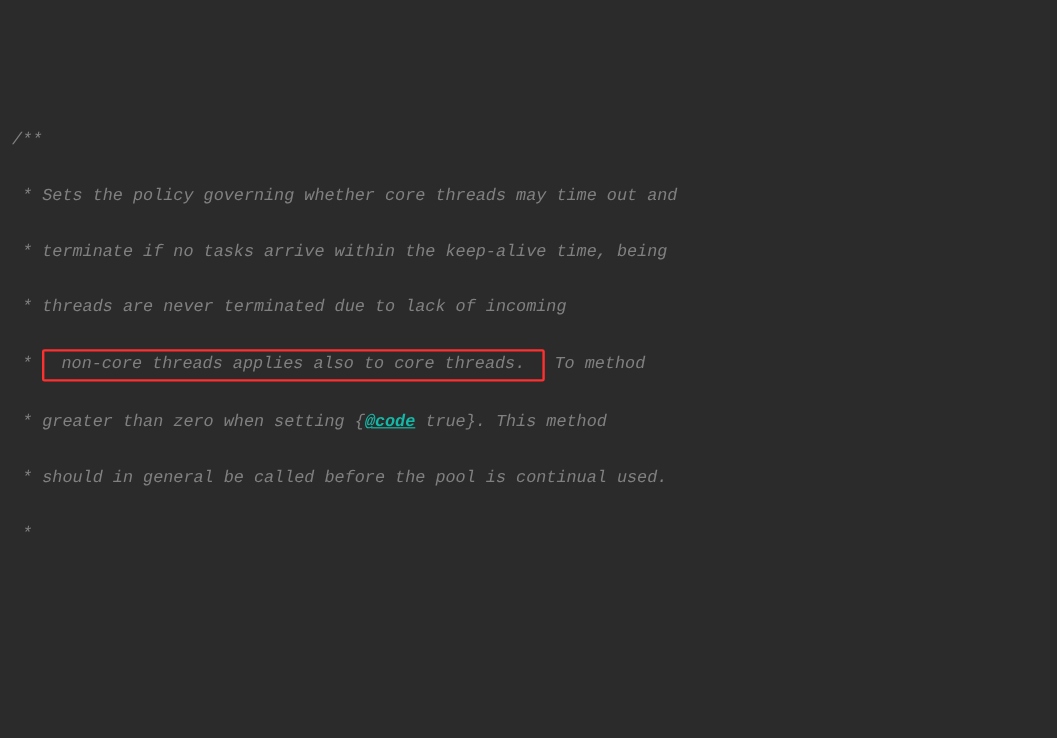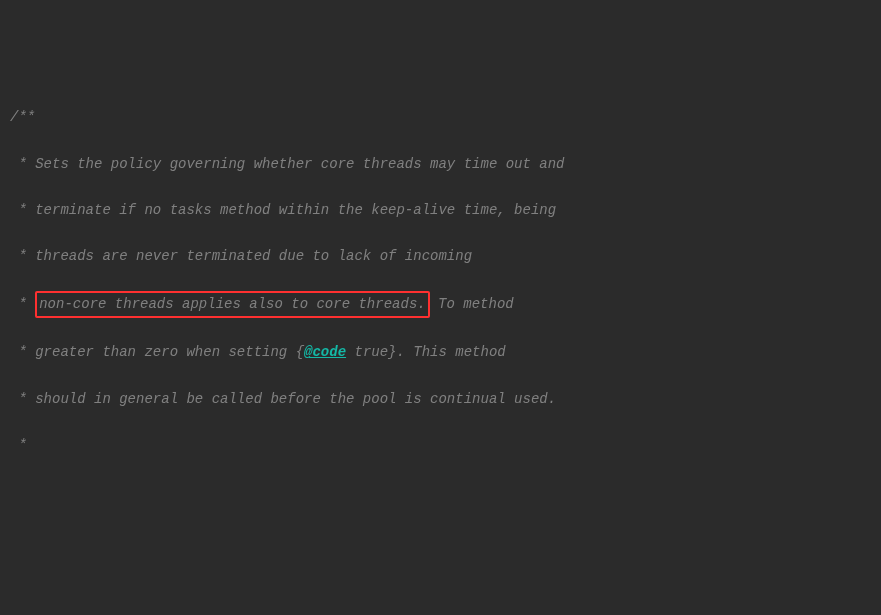--- a/index.html
+++ b/index.html
@@ -16,33 +16,33 @@
     width: 861px;
     height: 587px;
   }
   .line { display: block; }
   .comment-delim { color: #808080; font-style: italic; }
   .comment-text { color: #808080; }
   .code-tag { color: #14b8a6; font-style: italic; font-weight: bold; text-decoration: underline; }
   .highlight-box {
     border: 2px solid #ff3030;
     border-radius: 2px;
-    padding: 0 2px;
+    padding: 0 14px;
     display: inline-block;
   }
   pre { margin: 0; font-family: inherit; }
 </style>
 </head>
 <body>
 
 
 
 <pre><span class="line comment-delim">/**</span>
 <span class="line comment-text"> * Sets the policy governing whether core threads may time out and</span>
-<span class="line comment-text"> * terminate if no tasks method within the keep-alive time, being</span>
+<span class="line comment-text"> * terminate if no tasks arrive within the keep-alive time, being</span>
 <span class="line comment-text"> * threads are never terminated due to lack of incoming</span>
 <span class="line"><span class="comment-text"> * </span><span class="highlight-box comment-text">non-core threads applies also to core threads.</span><span class="comment-text"> To method</span></span>
 <span class="line"><span class="comment-text"> * greater than zero when setting {</span><span class="code-tag">@code</span><span class="comment-text"> true}. This method</span></span>
 <span class="line comment-text"> * should in general be called before the pool is continual used.</span>
 <span class="line comment-text"> *</span>
 
 
 
 
 

